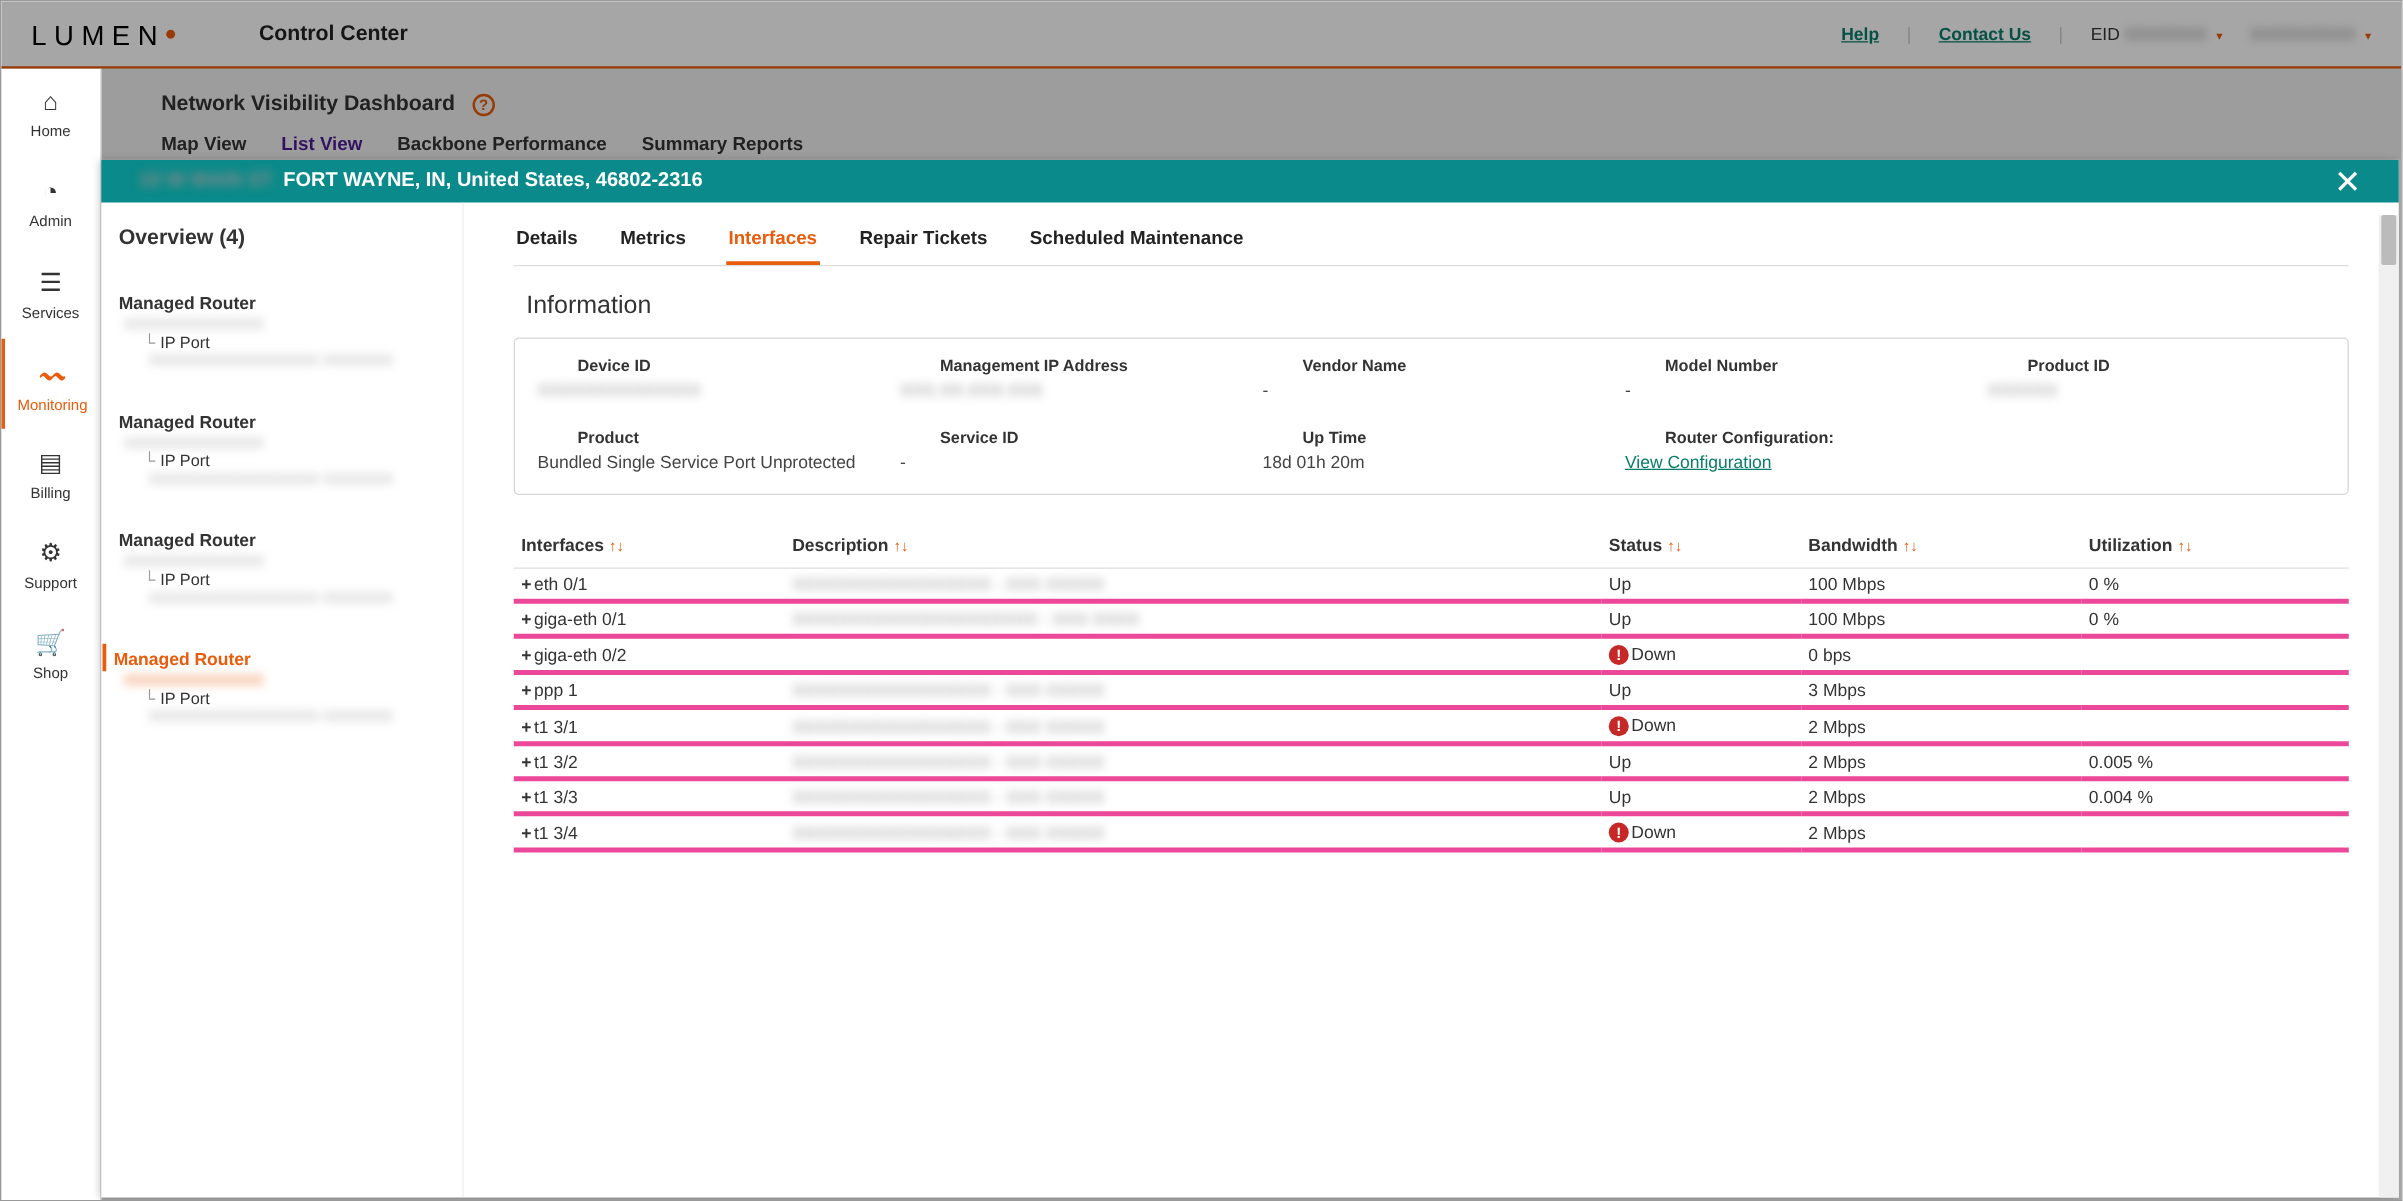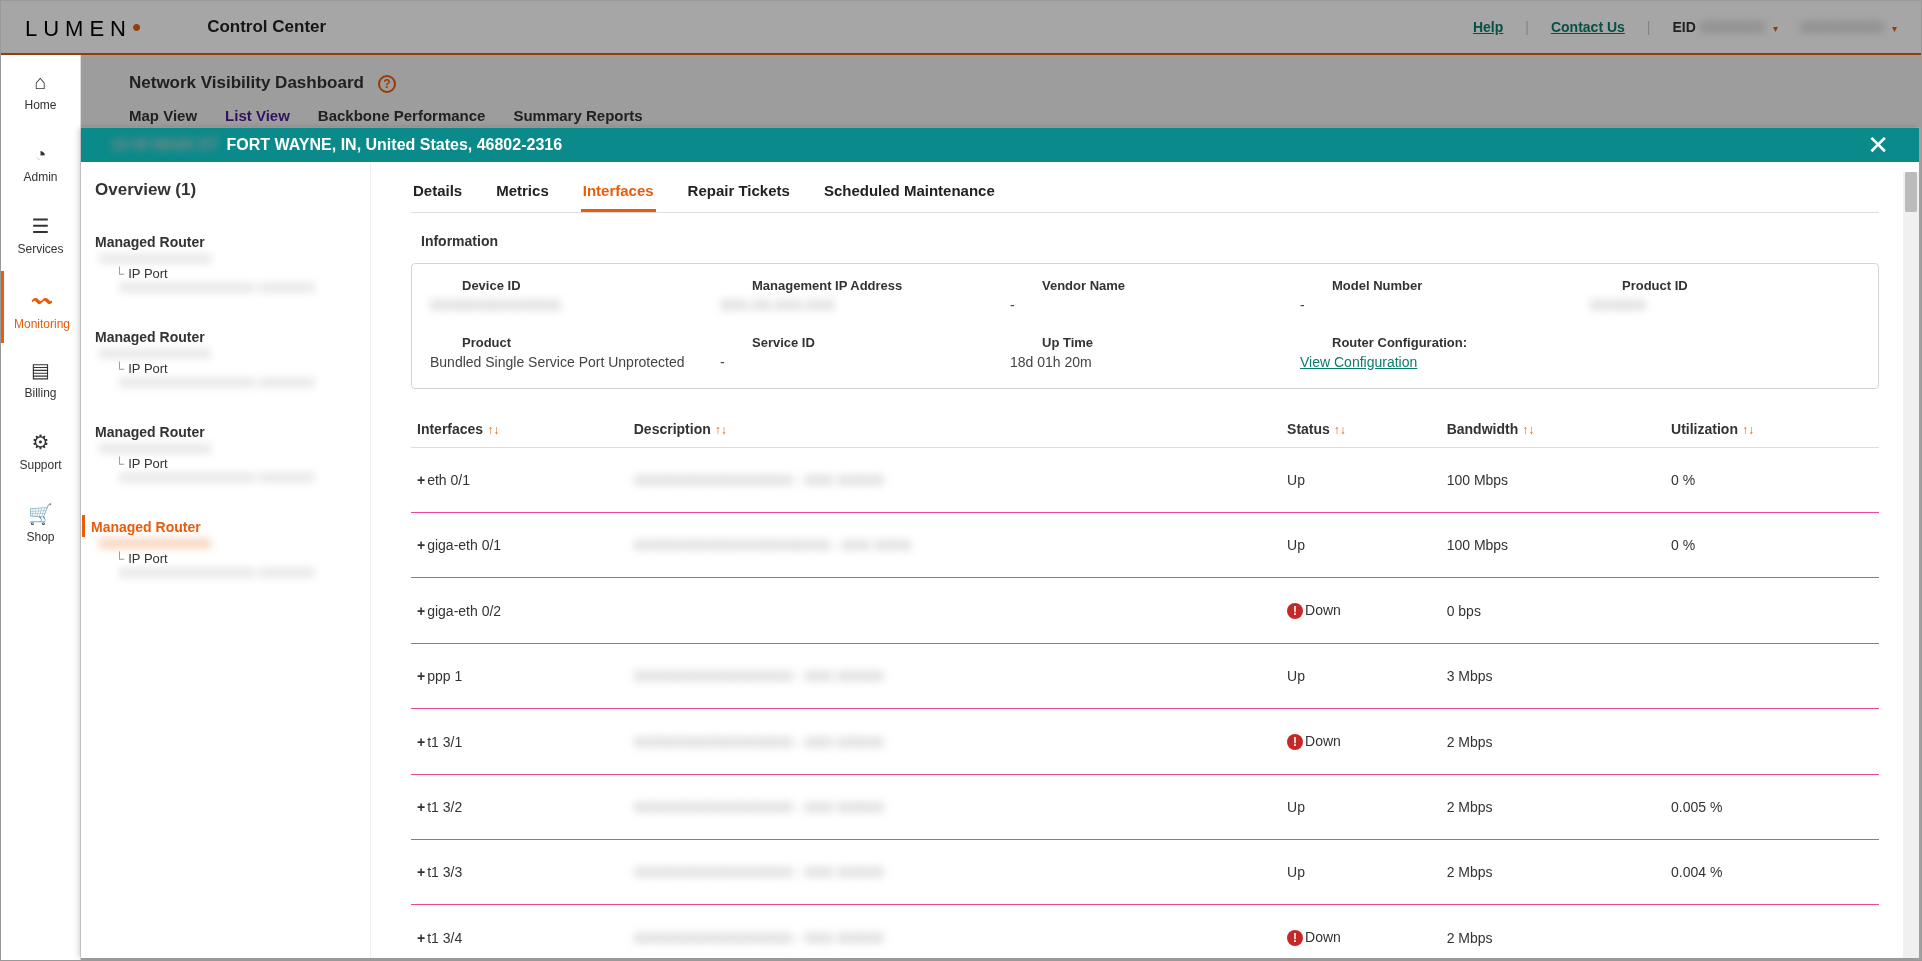--- a/index.html
+++ b/index.html
@@ -5,21 +5,21 @@
 * { margin:0; padding:0; box-sizing:border-box; }
 body { font-family: Arial, Helvetica, sans-serif; font-size:14px; color:#333; background:#fff; width:1922px; height:961px; position:relative; border:1px solid #999; }
 .overlay { position:absolute; inset:0; background:rgba(0,0,0,0.35); z-index:5; pointer-events:none; }
 .topbar { height:54px; background:#fff; display:flex; align-items:center; padding:0 24px; border-bottom:2px solid #e85c0c; }
 .logo { font-size:22px; letter-spacing:6px; font-weight:500; color:#000; margin-right:60px; }
 .logo .dot { color:#e85c0c; font-size:26px; }
 .app-title { font-weight:600; font-size:17px; color:#222; }
 .topbar-right { margin-left:auto; display:flex; align-items:center; gap:22px; }
 .link { color:#0a7c6a; text-decoration:underline; font-weight:600; cursor:pointer; }
 .top-sep { color:#ccc; }
-.eid { color:#333; font-weight:700; }
+.eid { color:#333; font-weight:400; }
 .blur { filter: blur(4px); color:#888; }
 .chev { font-size:10px; color:#e85c0c; margin-left:4px; }
 
 .sidebar { position:absolute; left:0; top:54px; bottom:0; width:80px; background:#fff; border-right:1px solid #ddd; z-index:10; }
 .sidebar-item { display:flex; flex-direction:column; align-items:center; justify-content:center; height:72px; cursor:pointer; color:#333; font-size:12px; gap:4px; }
 .sidebar-item.active { color:#e85c0c; border-left:3px solid #e85c0c; background:#fff; }
 .sidebar-icon { font-size:20px; }
 
 .dash-head { position:absolute; left:80px; top:54px; right:0; background:#f1f1f1; padding:18px 48px 0; height:72px; }
 .dash-title { font-weight:700; font-size:17px; display:inline-block; margin-right:10px; }
@@ -41,31 +41,31 @@
 .ov-sub { padding-left:24px; font-size:13px; color:#333; }
 .ov-sub .twig { color:#999; margin-right:4px; }
 .ov-blur { filter:blur(4px); color:#aaa; font-size:12px; padding-left:28px; }
 .ov-blur.small { padding-left:8px; }
 
 .det-col { flex:1; padding:20px 40px; overflow:auto; }
 .tabs { display:flex; gap:30px; border-bottom:1px solid #ddd; margin-bottom:20px; }
 .tab { padding:0 2px 10px; font-weight:700; font-size:15px; cursor:pointer; color:#222; }
 .tab.active { color:#e85c0c; border-bottom:3px solid #e85c0c; }
 
-.info-title { font-weight:700; font-size:14px; margin:6px 0 14px 10px; }
+.info-title { font-weight:400; font-size:20px; margin:6px 0 14px 10px; }
 .info-box { border:1px solid #d5d5d5; border-radius:4px; padding:14px 18px 18px; display:grid; grid-template-columns: 1.1fr 1.1fr 1.1fr 1.1fr 1.1fr; row-gap:22px; column-gap:20px; }
 .info-cell .lbl { font-weight:700; font-size:13px; margin-bottom:4px;margin-left:32px; }
 .info-cell .val { font-size:14px; color:#444; }
 .info-cell .blurv { filter:blur(4px); color:#999; }
 .cfg-link { color:#0a7c6a; text-decoration:underline; cursor:pointer; }
 
 table.ifaces { width:100%; border-collapse:collapse; margin-top:22px; }
 .ifaces th { text-align:left; font-weight:700; font-size:14px; padding:10px 6px; border-bottom:1px solid #ddd; }
 .sort { color:#e85c0c; font-size:12px; margin-left:4px; }
-.ifaces td { padding:24px 6px; border-bottom:1px solid #ec4899; font-size:14px; }
+.ifaces td { padding:4px 6px; border-bottom:4px solid #ec4899; font-size:14px; }
 .plus { font-weight:700; margin-right:2px; color:#333; cursor:pointer; }
 .blurcell { filter:blur(4px); color:#999; }
 .down-ic { display:inline-flex; width:16px; height:16px; background:#c62828; color:#fff; border-radius:50%; font-size:12px; align-items:center; justify-content:center; font-weight:700; margin-right:2px; }
 
 .r-scroll { position:absolute; right:2px; top:171px; bottom:2px; width:16px; background:#f0f0f0; z-index:21; }
 .r-thumb { position:absolute; left:2px; right:2px; top:0; height:40px; background:#bbb; border-radius:2px; }
 </style>
 </head>
 <body>
 
@@ -134,21 +134,21 @@
   </div>
 
 <div class="panel">
   <div class="panel-head">
     <span class="blur" style="margin-right:8px">10 W MAIN ST</span>
     <span>FORT WAYNE, IN, United States, 46802-2316</span>
     <span class="close">✕</span>
   </div>
   <div class="panel-body">
     <div class="ov-col">
-      <div class="ov-title">Overview (1)</div>
+      <div class="ov-title">Overview (4)</div>
       <div id="ov-list">
           <div class="ov-group">
             <div class="ov-router">Managed Router</div>
             <div class="ov-blur small">XXXXXXXXXXXXXX</div>
             <div class="ov-sub"><span class="twig">└</span>IP Port</div>
             <div class="ov-blur">XXXXXXXXXXXXXXXXX   XXXXXXX</div>
           </div>
           <div class="ov-group">
             <div class="ov-router">Managed Router</div>
             <div class="ov-blur small">XXXXXXXXXXXXXX</div>

